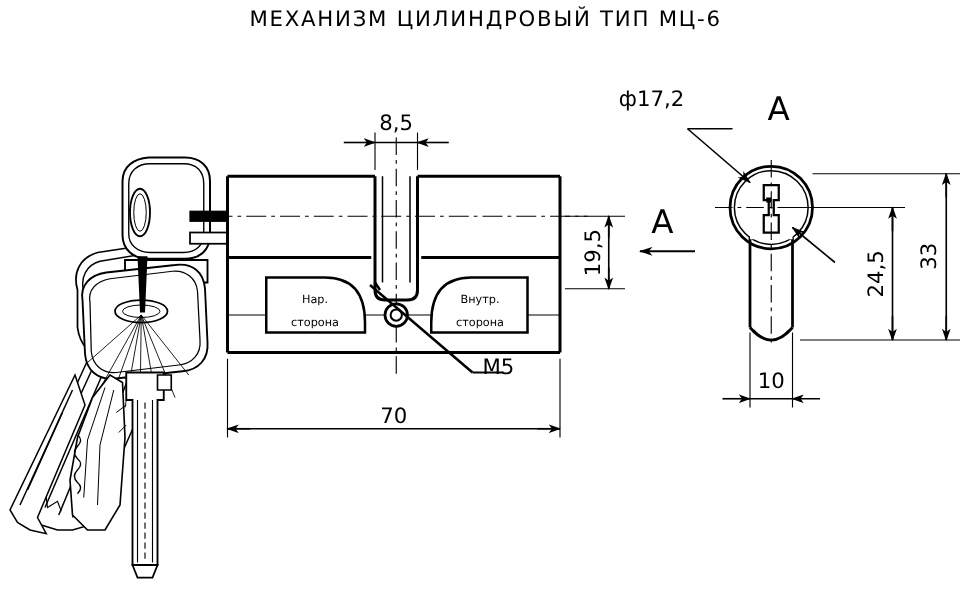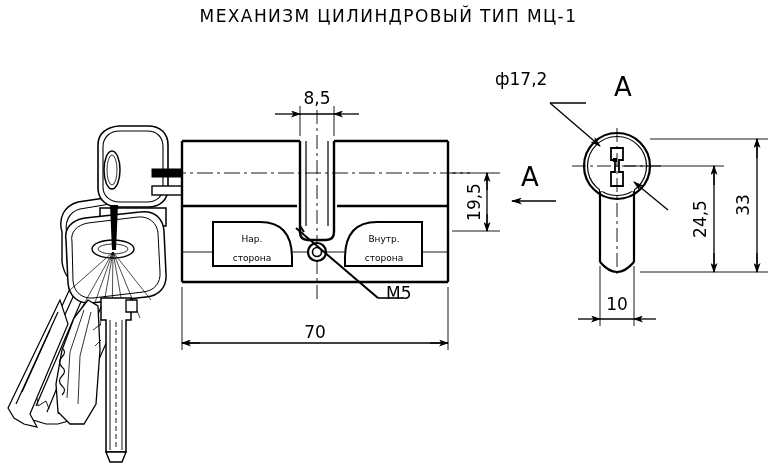--- a/index.html
+++ b/index.html
@@ -48,21 +48,21 @@
     font-family: "DejaVu Sans", sans-serif;
     font-size: 26px;
     fill: #000000;
   }
 </style>
 </head>
 <body>
 
 <div id="sheet">
 
-  <div id="drawing-title">МЕХАНИЗМ ЦИЛИНДРОВЫЙ ТИП МЦ-1</div>
+  <div id="drawing-title">МЕХАНИЗМ ЦИЛИНДРОВЫЙ ТИП МЦ-6</div>
 
   <svg class="cad" width="777" height="472" viewBox="0 0 777 472">
 
     <defs>
       <marker id="arrIn" markerWidth="10" markerHeight="7" refX="9" refY="3.5" orient="auto" markerUnits="userSpaceOnUse">
         <path d="M0,0 L10,3.5 L0,7 L2.5,3.5 z" fill="#000"></path>
       </marker>
       <marker id="arrOut" markerWidth="10" markerHeight="7" refX="1" refY="3.5" orient="auto" markerUnits="userSpaceOnUse">
         <path d="M10,0 L0,3.5 L10,7 L7.5,3.5 z" fill="#000"></path>
       </marker>

